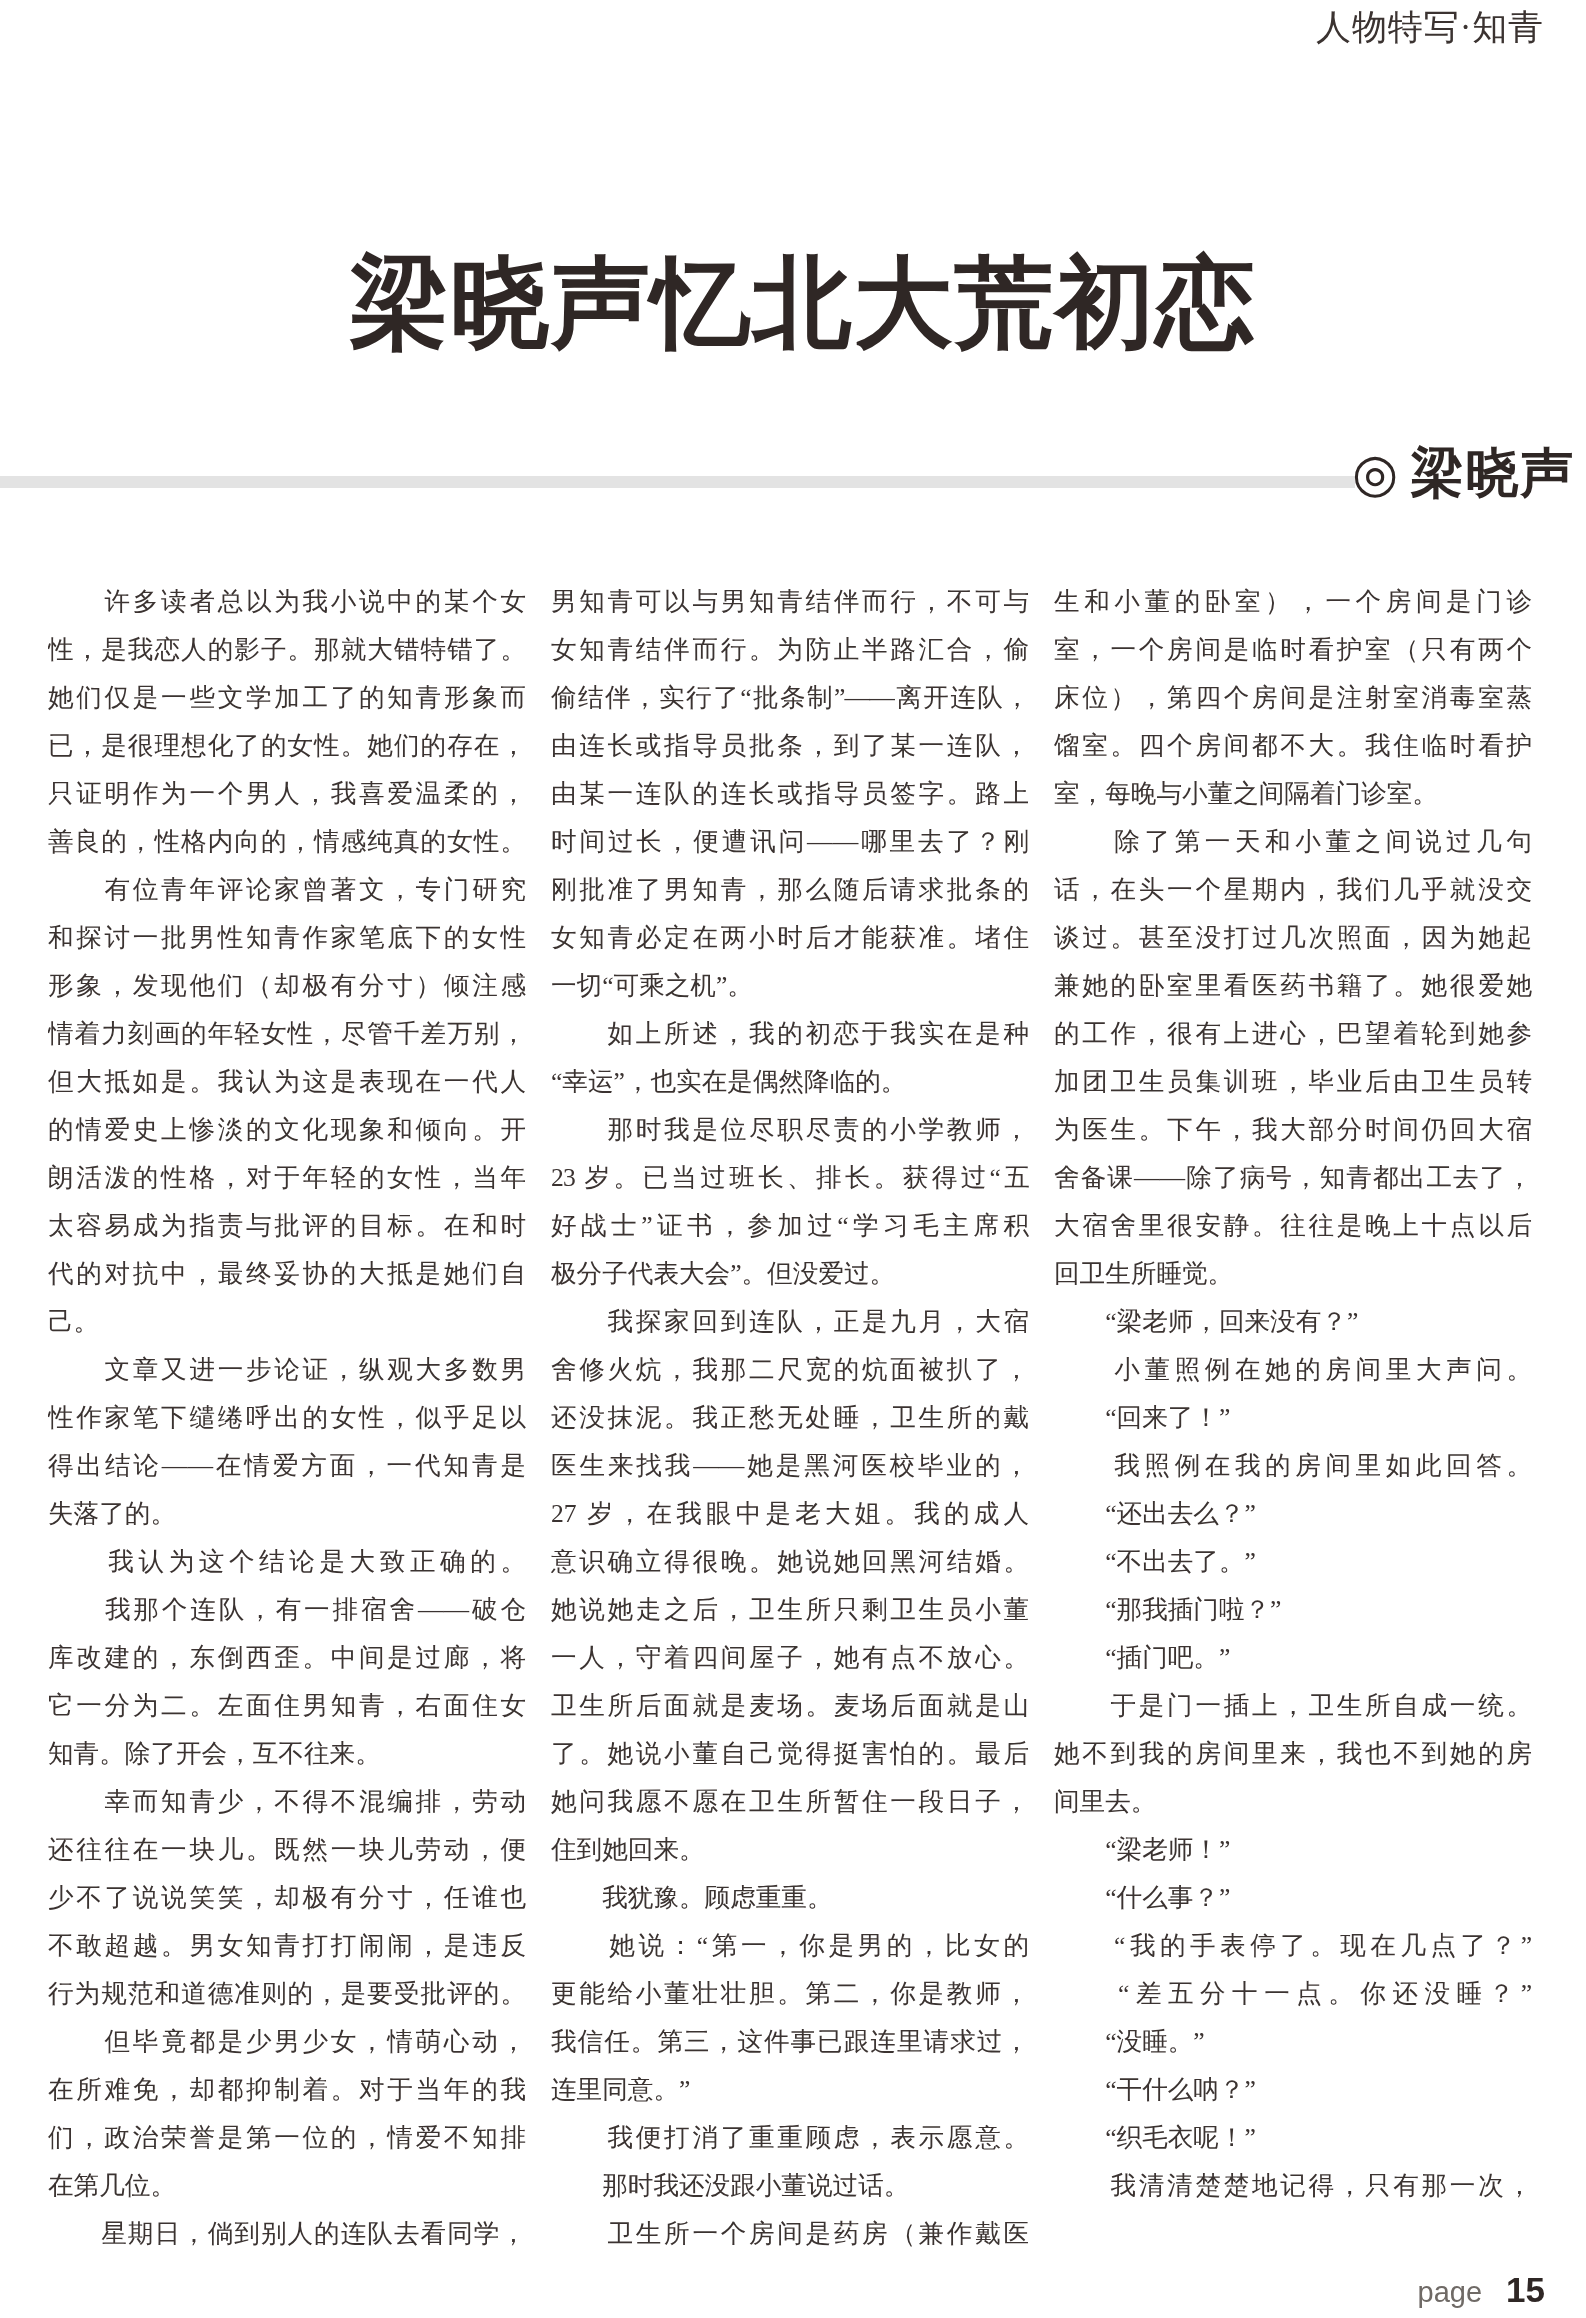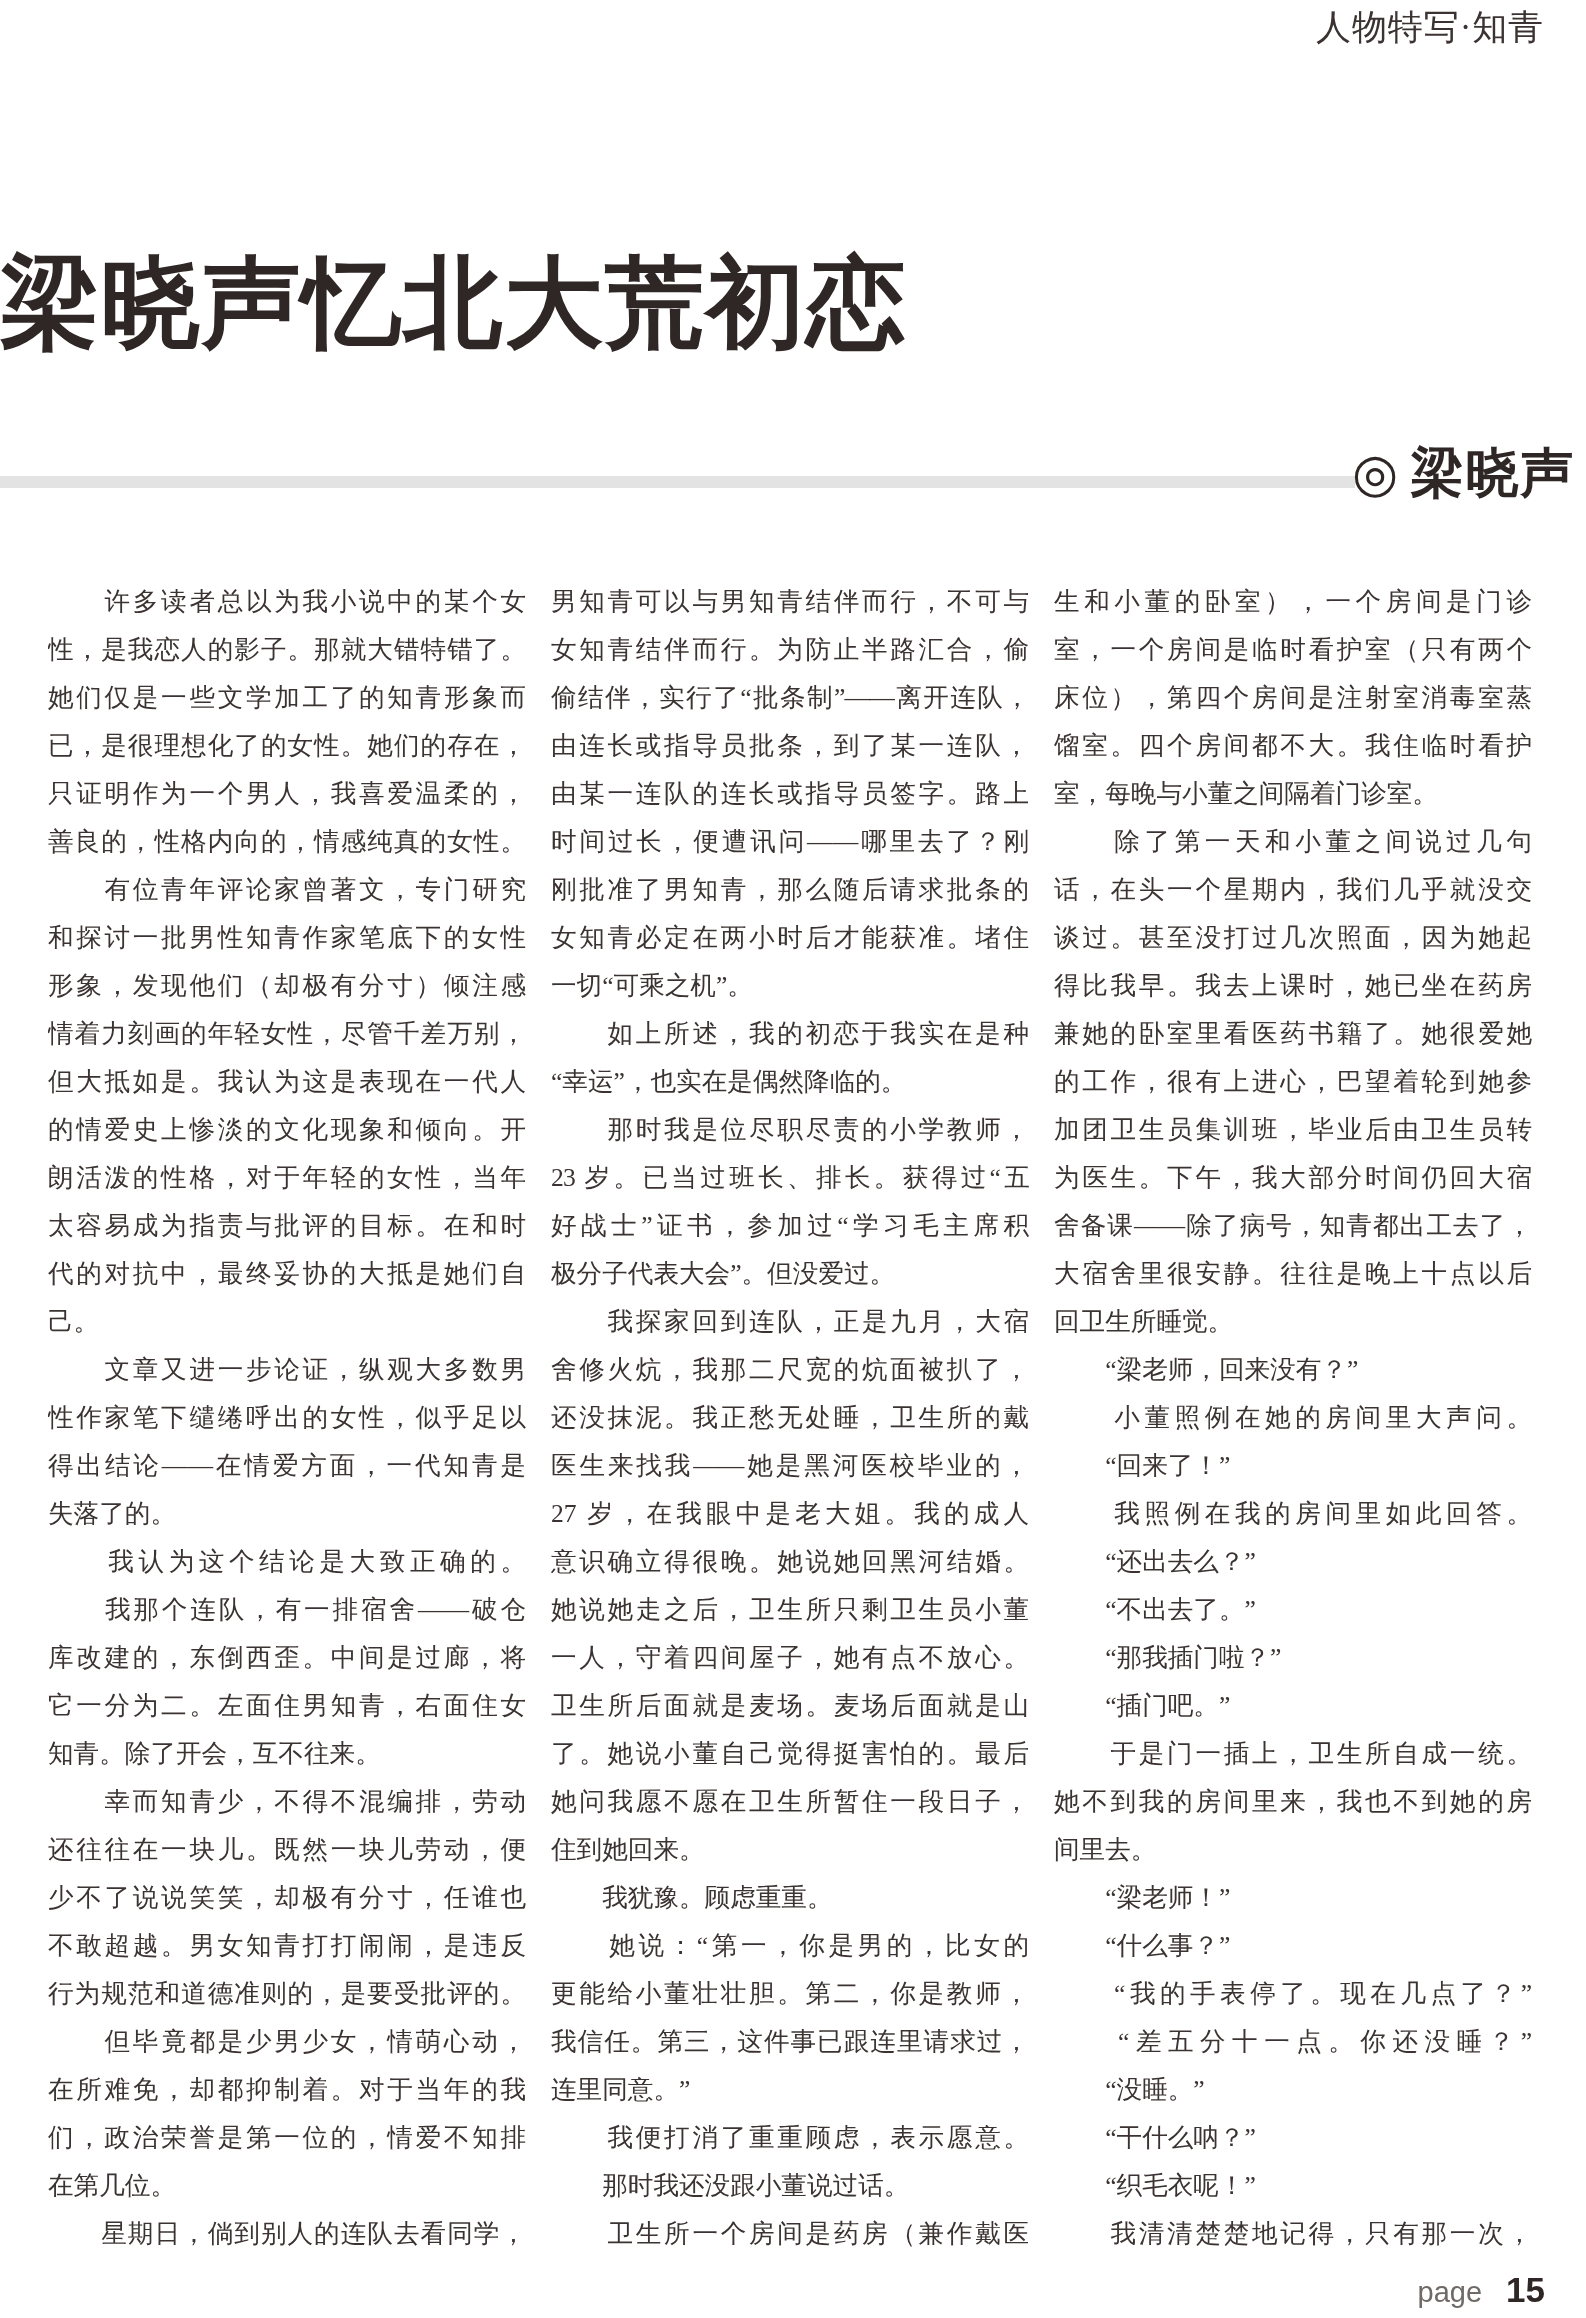--- a/index.html
+++ b/index.html
@@ -14,26 +14,27 @@
   .header{
     position:absolute;top:5.3px;right:42px;
     font-size:35px;line-height:46px;
     letter-spacing:0.9px;
     color:var(--text,#3b3331);
     margin-left:28px;
   }
   .title{
     position:absolute;top:245px;left:0;right:0;
     margin:0;
-    text-align:left;
+    text-align:center;
     font-family:"Liberation Sans","DejaVu Sans",sans-serif;
     font-weight:900;
     font-size:99px;line-height:116px;
     letter-spacing:1.8px;
     color:var(--title,#2f2725);
+    padding-left:20px;
   }
   .rule{
     position:absolute;top:476px;left:0;
     width:1355px;height:11.5px;
     background:var(--divider,#e3e3e3);
   }
   .byline{
     position:absolute;top:451px;right:11px;
     font-size:53px;line-height:44px;
     font-weight:bold;
@@ -160,21 +161,20 @@
       </div>
     <div class="col">
         <div class="line fill">生和小董的卧室），一个房间是门诊</div>
         <div class="line fill">室，一个房间是临时看护室（只有两个</div>
         <div class="line fill">床位），第四个房间是注射室消毒室蒸</div>
         <div class="line fill">馏室。四个房间都不大。我住临时看护</div>
         <div class="line">室，每晚与小董之间隔着门诊室。</div>
         <div class="line fill">　　除了第一天和小董之间说过几句</div>
         <div class="line fill">话，在头一个星期内，我们几乎就没交</div>
         <div class="line fill">谈过。甚至没打过几次照面，因为她起</div>
-        <div class="line fill">得比我早。我去上课时，她已坐在药房</div>
         <div class="line fill">兼她的卧室里看医药书籍了。她很爱她</div>
         <div class="line fill">的工作，很有上进心，巴望着轮到她参</div>
         <div class="line fill">加团卫生员集训班，毕业后由卫生员转</div>
         <div class="line fill">为医生。下午，我大部分时间仍回大宿</div>
         <div class="line fill">舍备课——除了病号，知青都出工去了，</div>
         <div class="line fill">大宿舍里很安静。往往是晚上十点以后</div>
         <div class="line">回卫生所睡觉。</div>
         <div class="line">　　“梁老师，回来没有？”</div>
         <div class="line fill">　　小董照例在她的房间里大声问。</div>
         <div class="line">　　“回来了！”</div>

